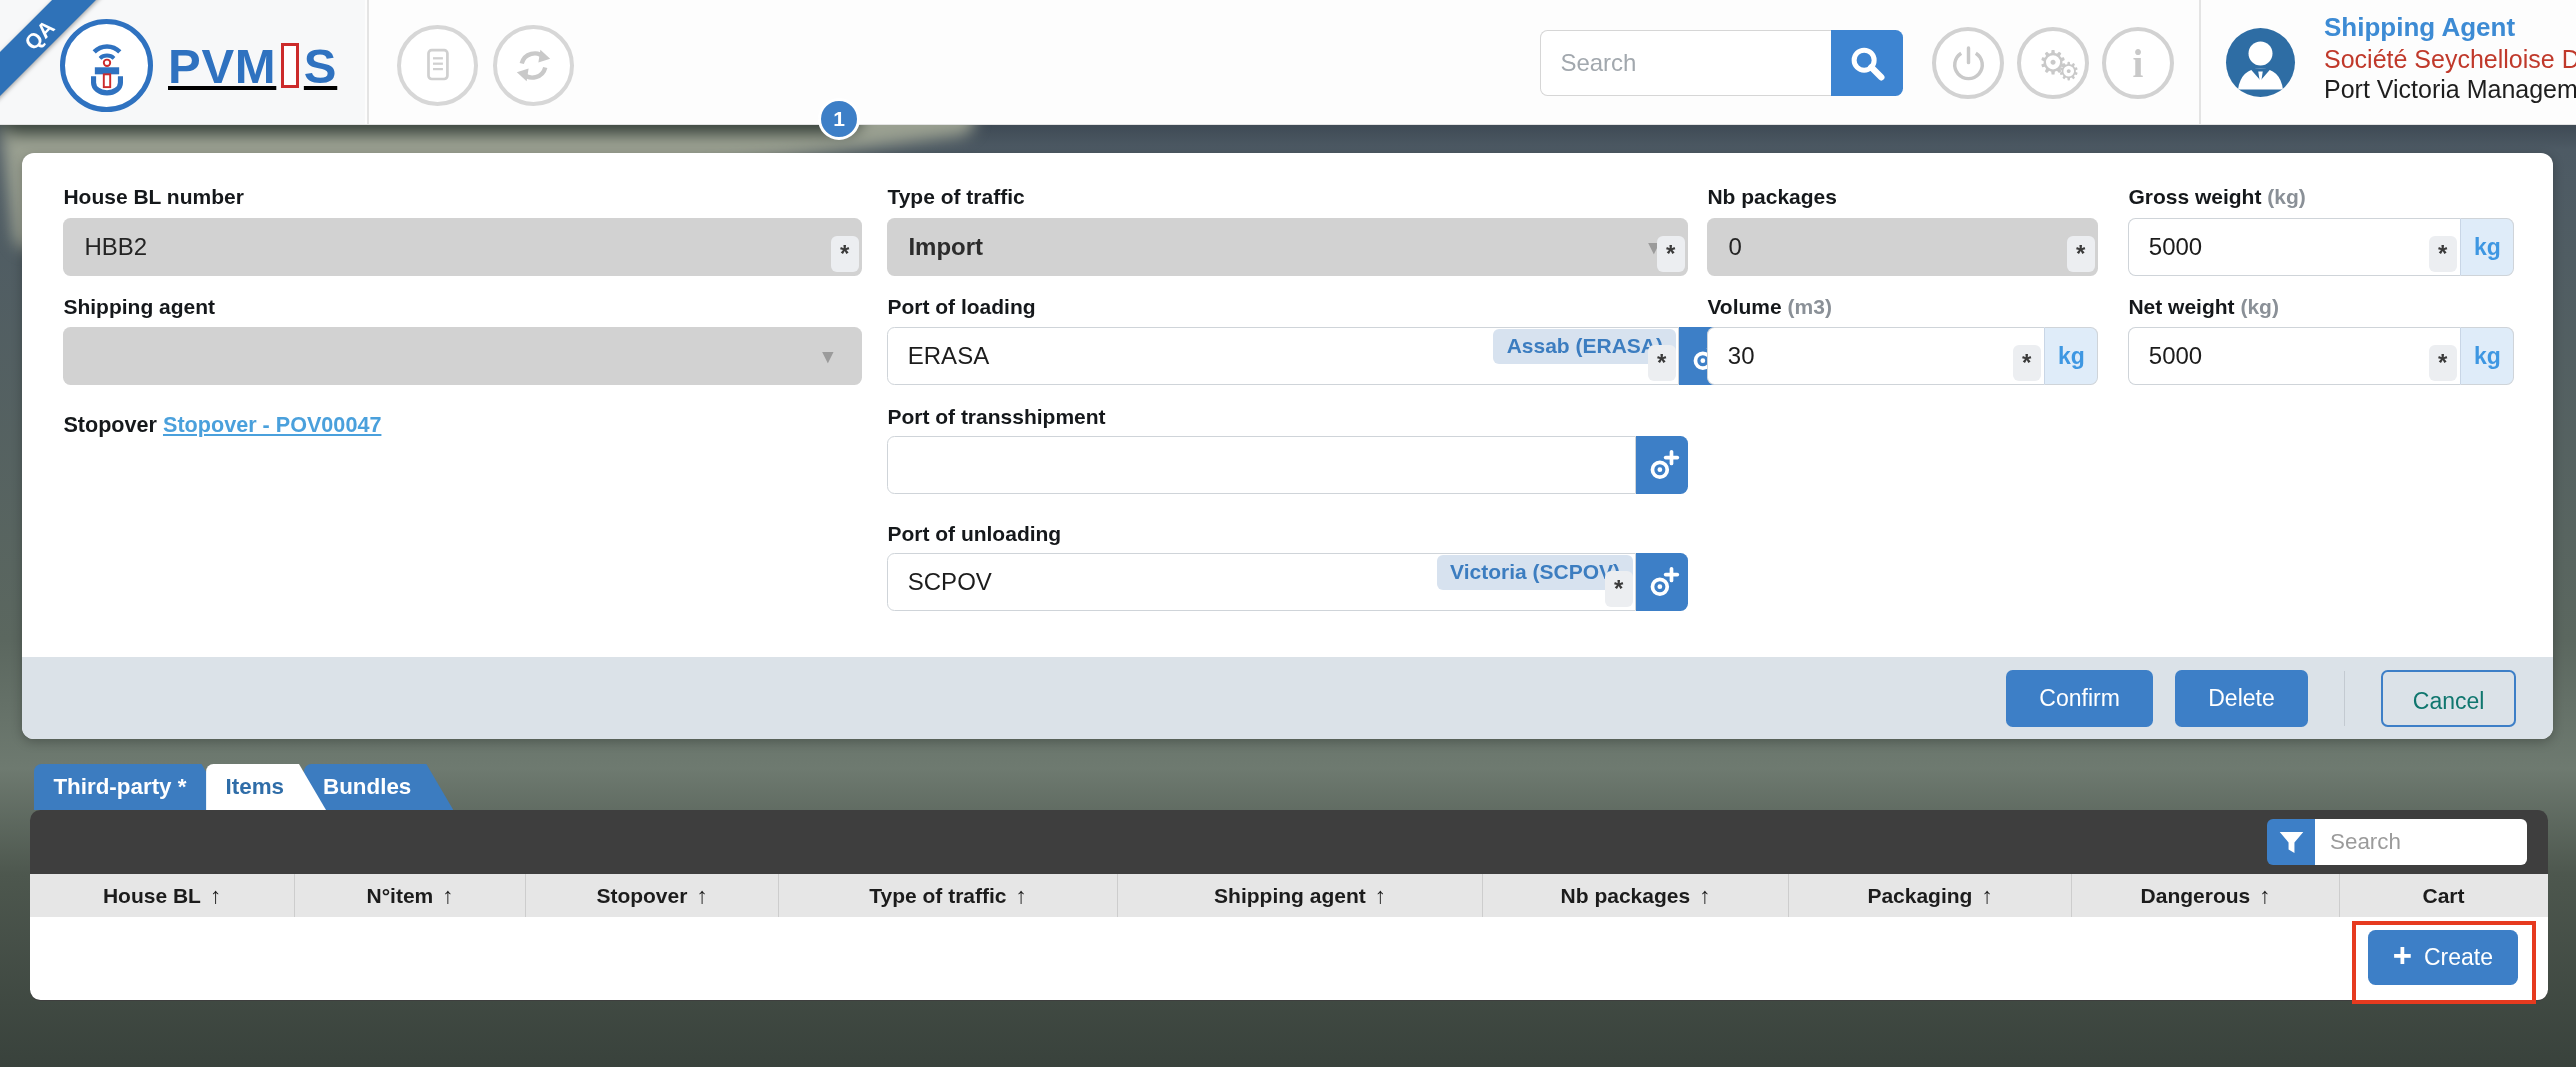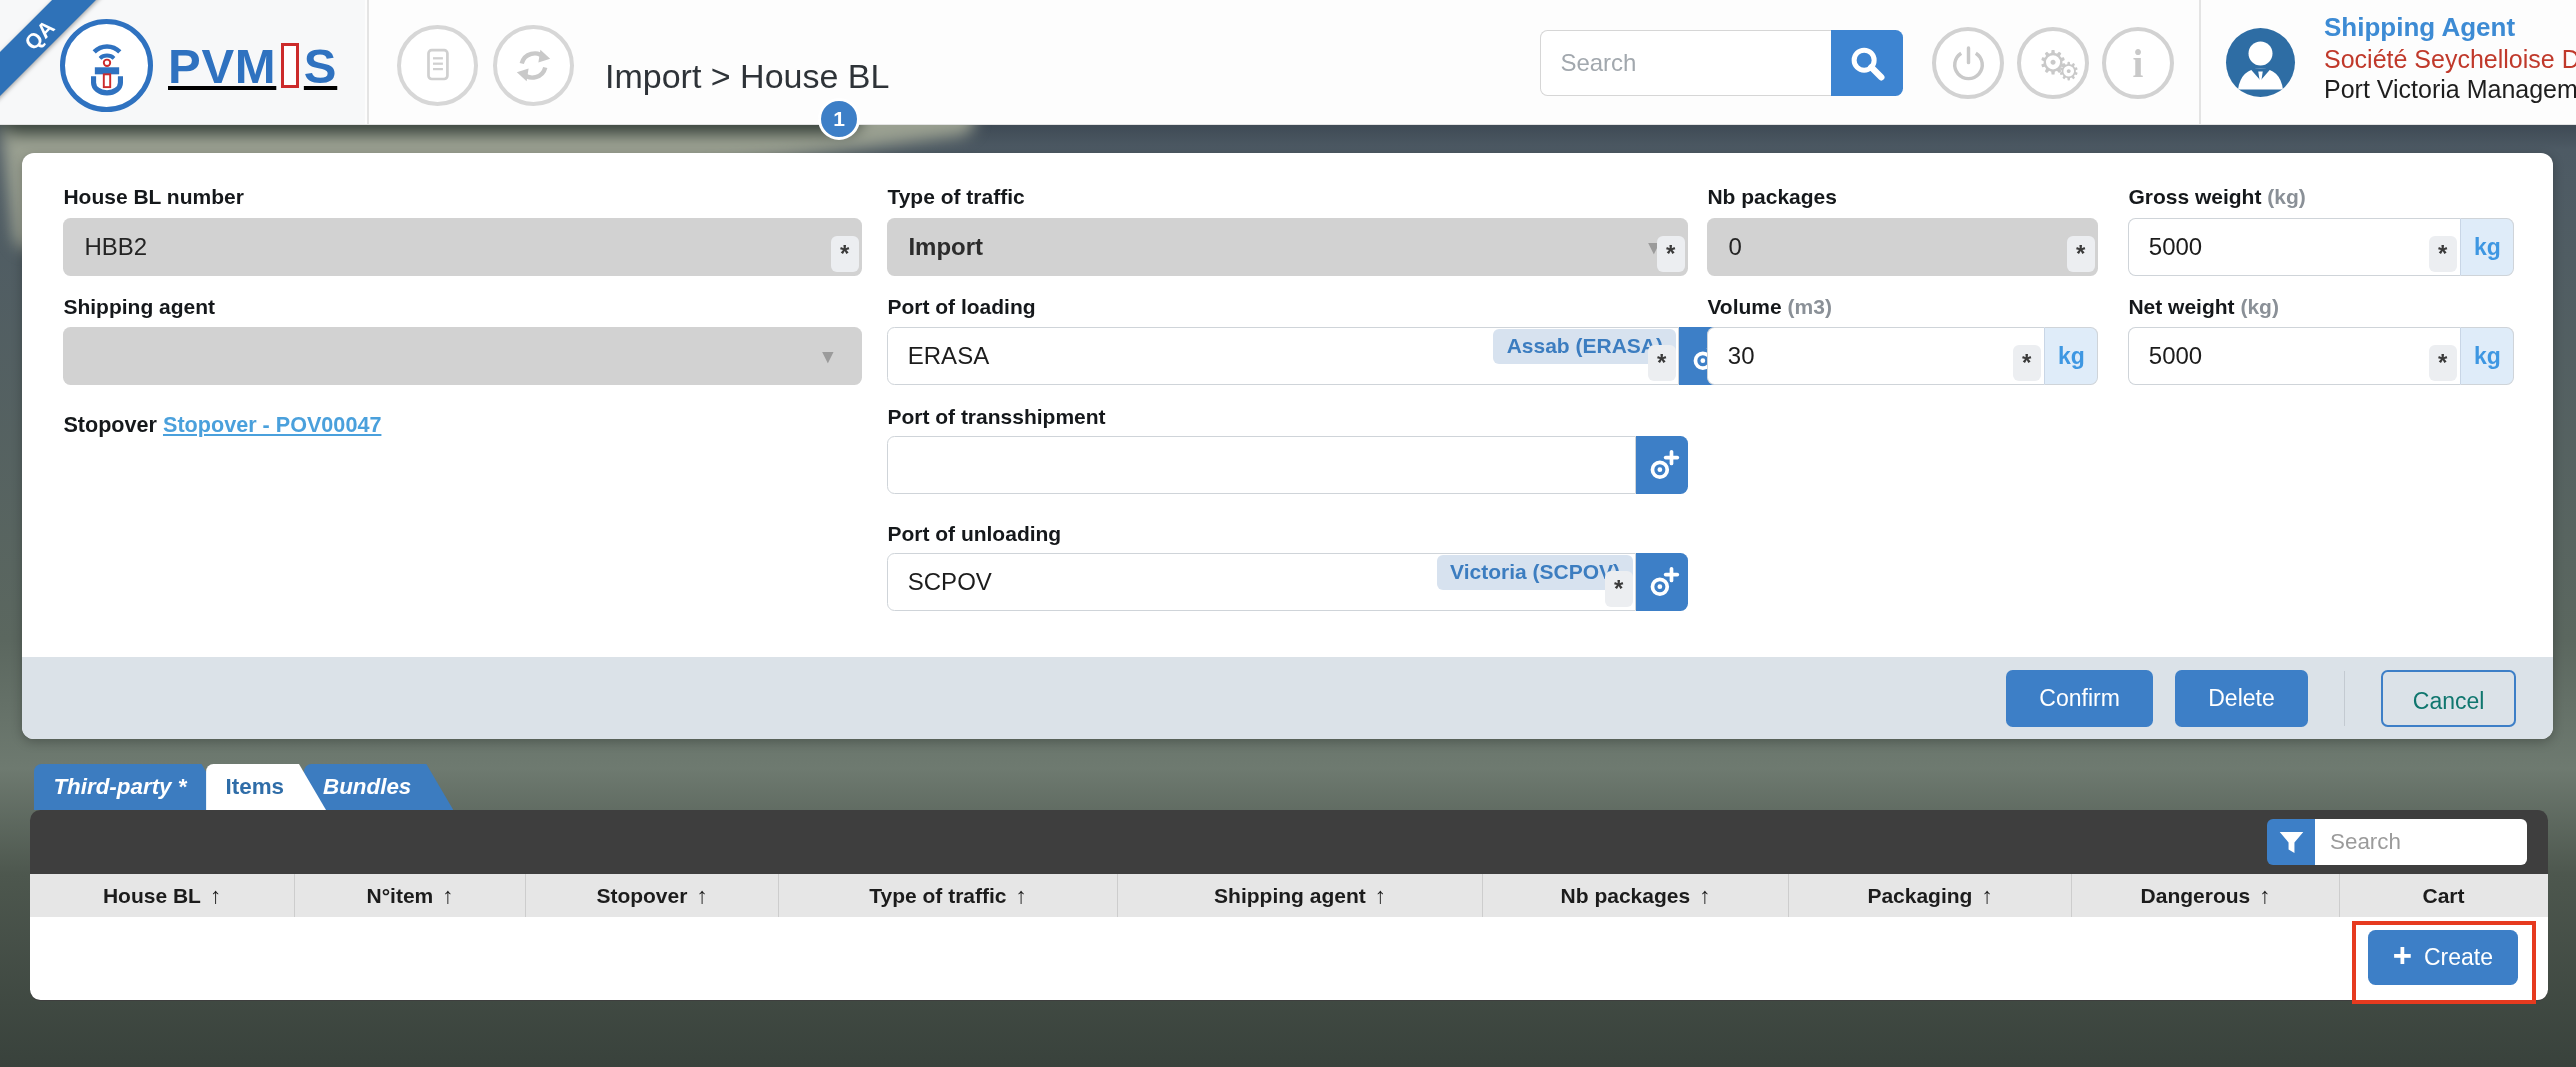--- a/index.html
+++ b/index.html
@@ -110,21 +110,21 @@
   .btn-blue{background:#3d7fc7;color:#fff;padding:0 33px;}
   .foot-div{width:1.5px;height:55px;background:#c3cad1;margin:0 13.4px;}
   .btn-outline{background:transparent;border:2.2px solid #3d7fc7;color:#0f766e;padding:16px 30px;}
 
   
   .tabs{position:absolute;left:34px;top:764px;height:46px;z-index:6;display:flex;}
   .tab{position:relative;height:46px;display:flex;align-items:center;
        padding:0 42px 0 19.4px;font-size:22.4px;font-weight:bold;cursor:pointer;
        clip-path:polygon(0 0,calc(100% - 27px) 0,100% 100%,0 100%);
        border-top-left-radius:7.5px;margin-right:-22.4px;}
-  .tab-blue{background:#3c7cc0;color:#fff;font-style:italic;}
+  .tab-blue{background:#3c7cc0;color:#fff;}
   .tab-active{background:#fff;color:#2f6da8;z-index:3;}
 
   
   .card{position:absolute;left:30px;top:810px;width:2518px;height:191px;background:#3e3e3e;
         border-radius:10.4px;z-index:5;}
   .card-toolbar{position:absolute;left:0;top:0;width:100%;height:64px;}
   .filter-group{position:absolute;right:21px;top:9px;display:flex;height:46px;}
   .filter-btn{width:48px;background:#3d7fc7;border:none;border-radius:6px 0 0 6px;
               display:flex;align-items:center;justify-content:center;cursor:pointer;}
   .filter-input{width:212px;height:46px;border:none;border-radius:0 6px 6px 0;font-size:22.4px;
@@ -203,21 +203,20 @@
     </div>
     <div class="hdr-icon" style="left:493px;">
       <svg width="49" height="49" viewBox="0 0 100 100">
         <path d="M26 46 A27 27 0 0 1 72 34" stroke="#c9c9c9" stroke-width="9" fill="none"></path>
         <polygon points="64,18 84,36 60,44" fill="#c9c9c9"></polygon>
         <path d="M74 54 A27 27 0 0 1 28 66" stroke="#c9c9c9" stroke-width="9" fill="none"></path>
         <polygon points="36,82 16,64 40,56" fill="#c9c9c9"></polygon>
       </svg>
     </div>
 
-    <h1 class="page-title">Import &gt; House BL</h1>
 
     <div class="search-wrap">
       <input class="search-input" type="text" placeholder="Search" style="">
       <button class="search-btn">
         <svg width="40" height="40" viewBox="0 0 56 56">
           <circle cx="24" cy="24" r="14" stroke="#fff" stroke-width="7" fill="none"></circle>
           <line x1="34" y1="34" x2="48" y2="48" stroke="#fff" stroke-width="9" stroke-linecap="round"></line>
         </svg>
       </button>
     </div>

